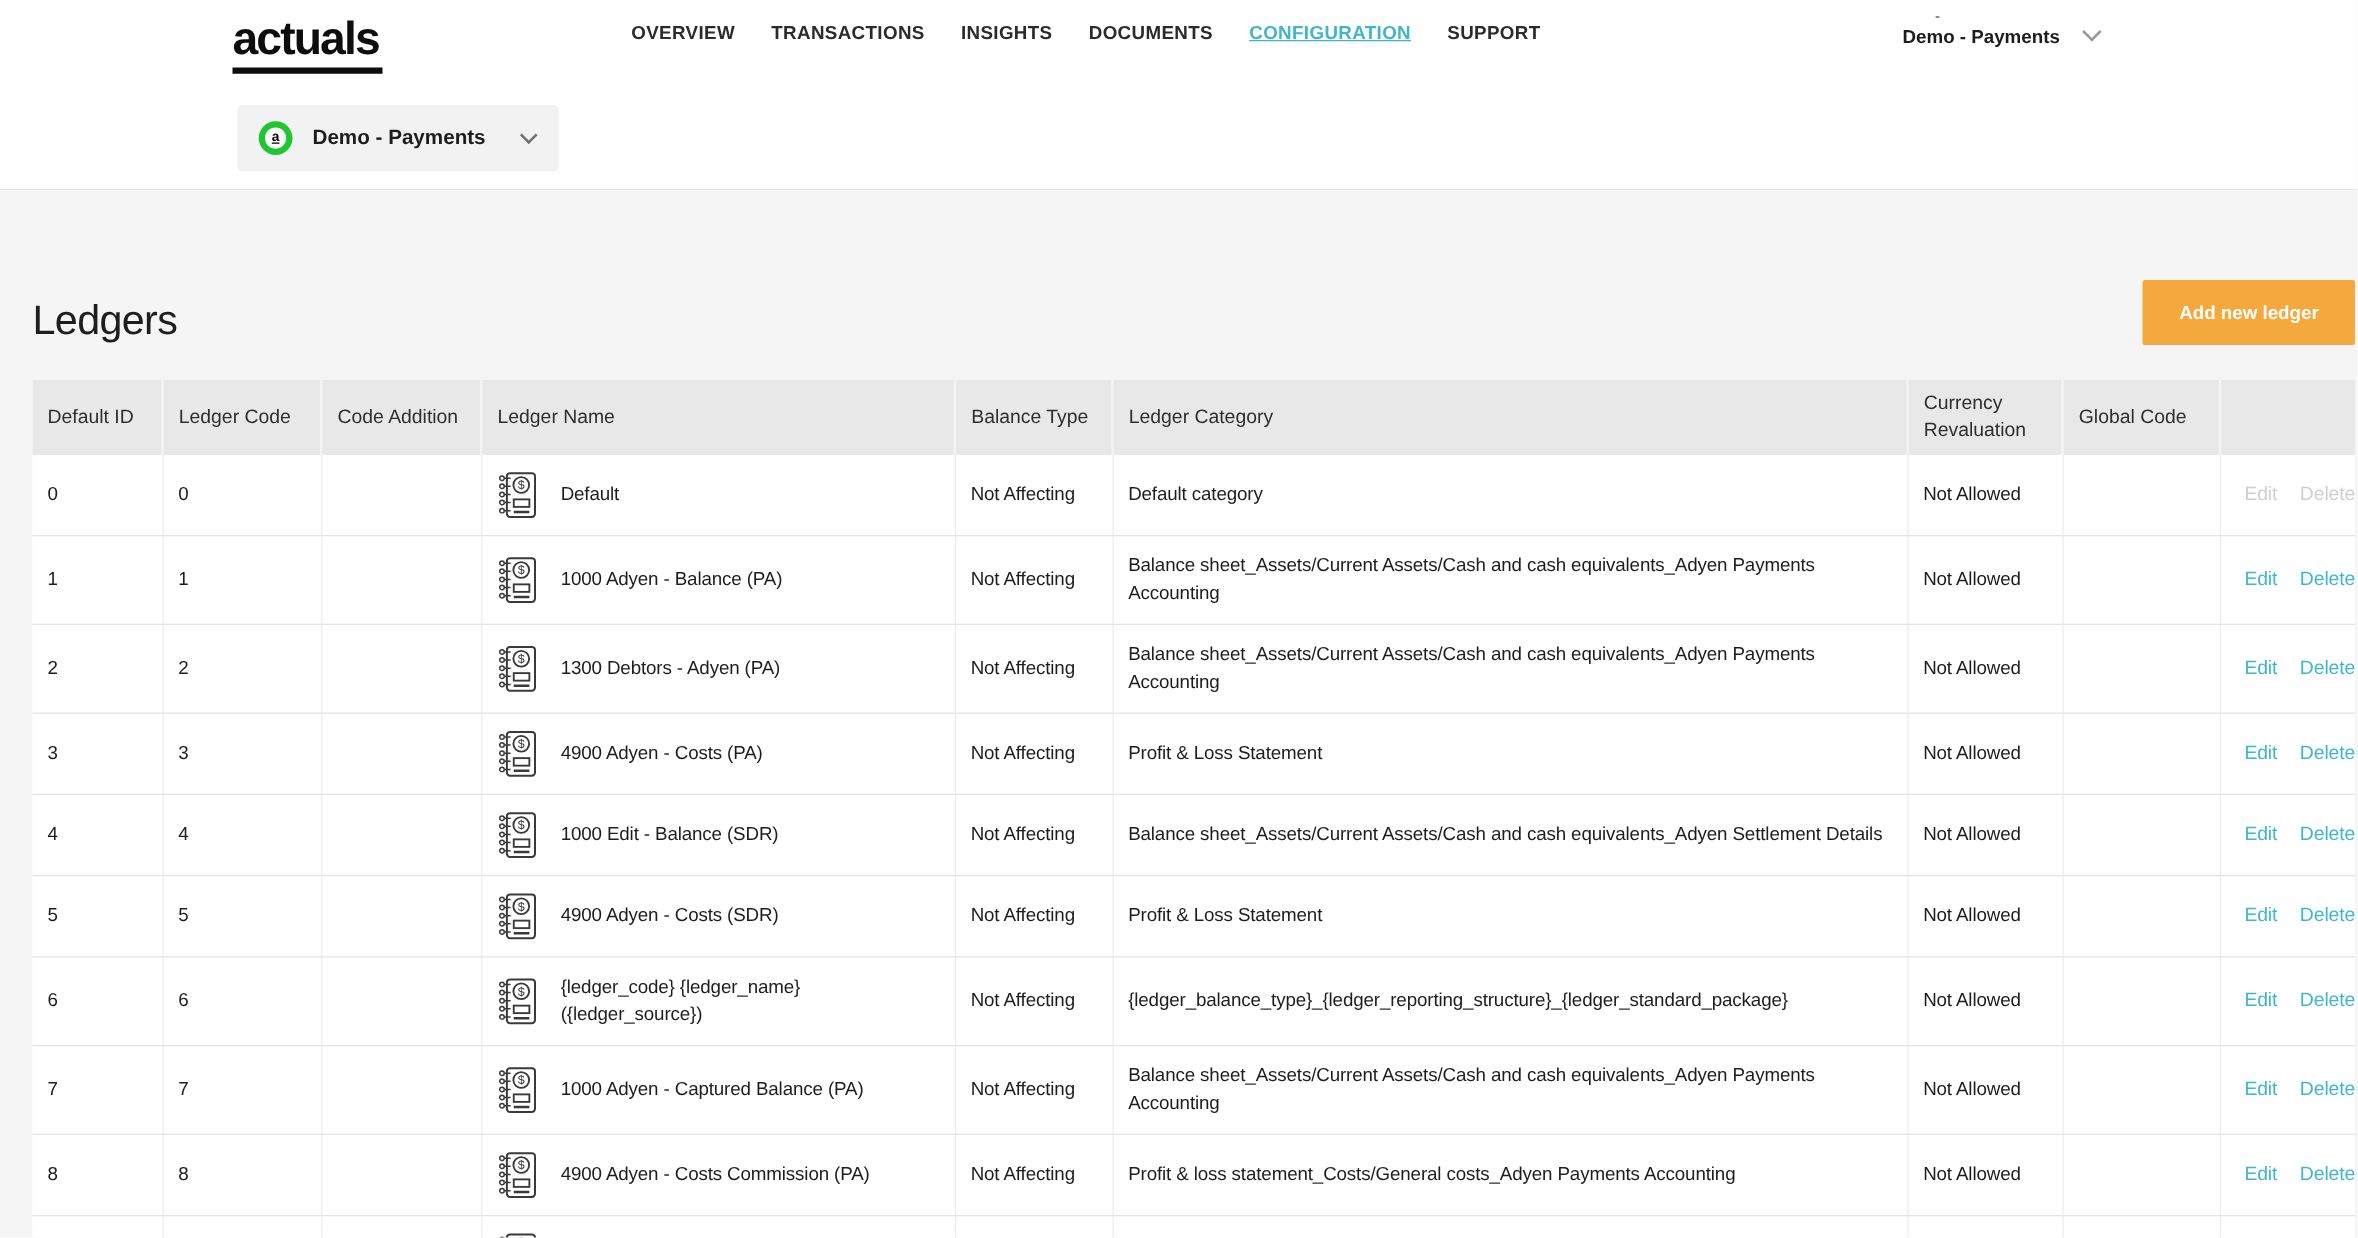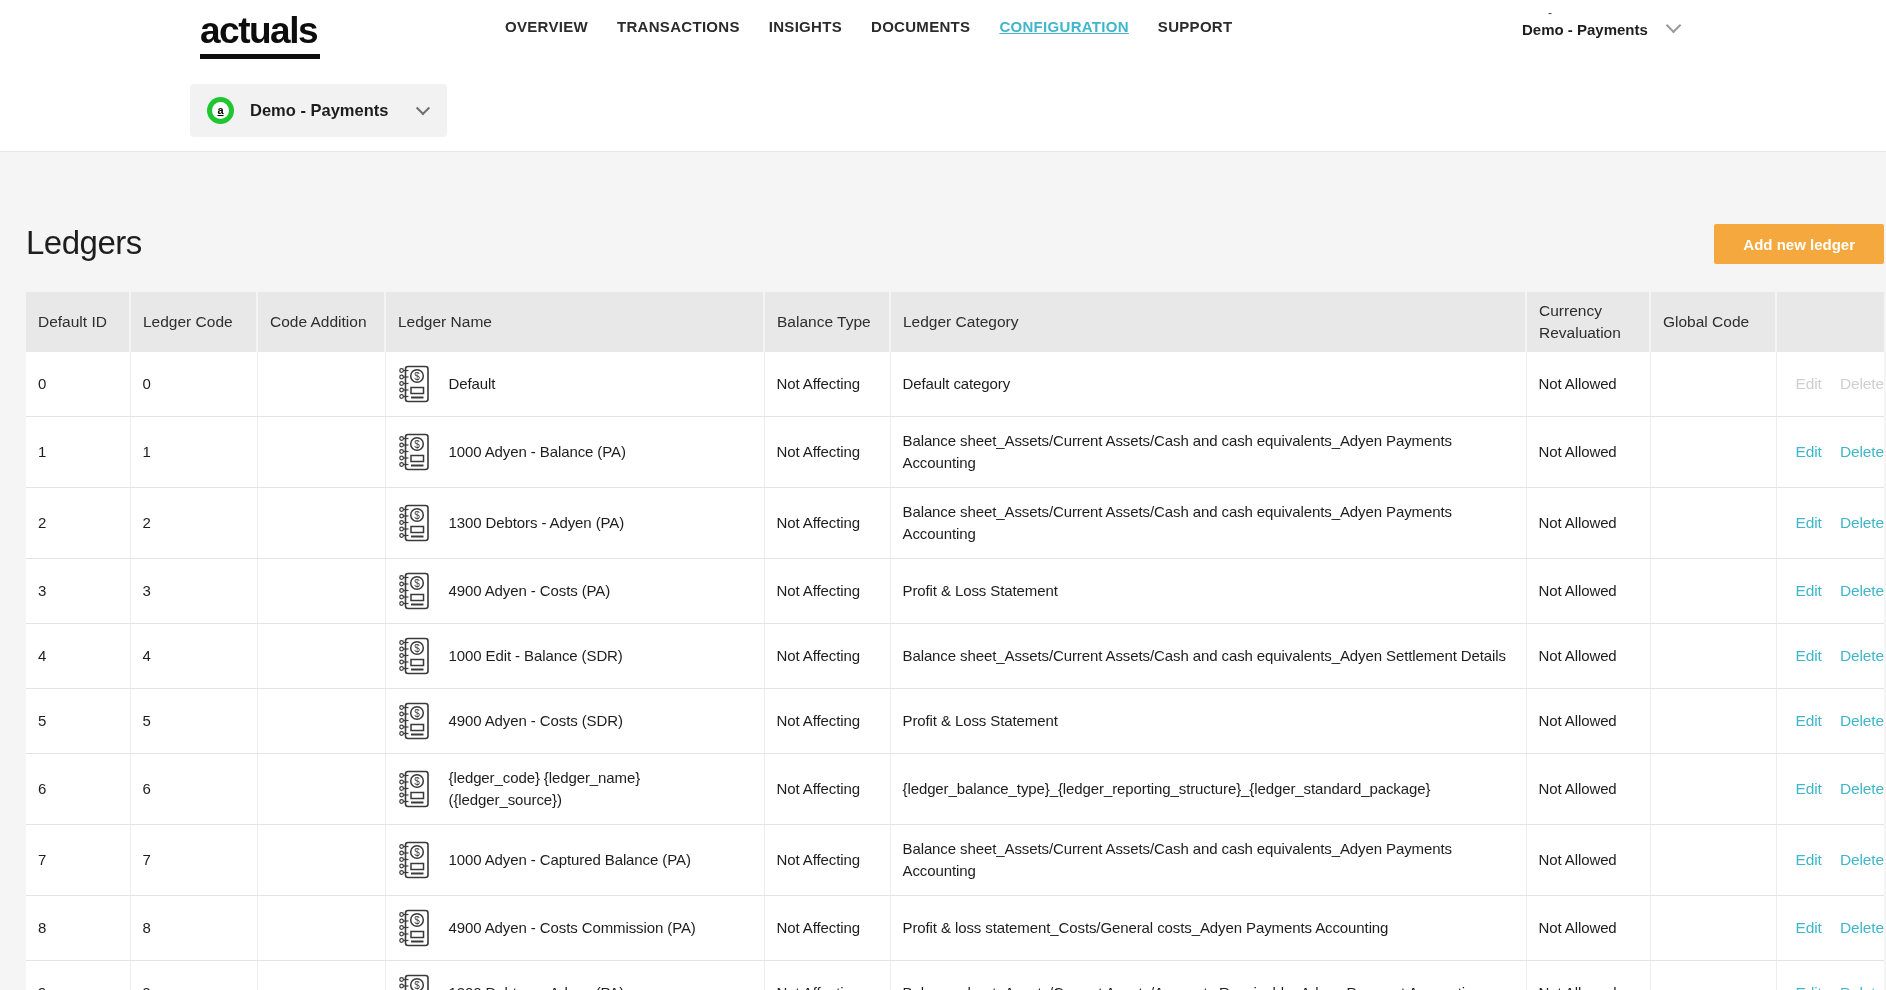--- a/index.html
+++ b/index.html
@@ -13,21 +13,21 @@
 
   
   .top-header {
     position: relative;
     height: 152px;
     background: #ffffff;
     border-bottom: 1px solid #e6e6e6;
   }
   .logo {
     position: absolute;
-    left: 200px;
+    left: 186px;
     top: 10px;
     display: inline-block;
     font-size: 37px;
     font-weight: 800;
     letter-spacing: -1.5px;
     color: #0d0d0d;
     border-bottom: 5px solid #0d0d0d;
     padding: 0 3px 1px 0;
     line-height: 1.15;
     cursor: pointer;
@@ -126,41 +126,41 @@
     margin-right: 19px;
     width: 10px; height: 10px;
     border-color: #6f6f6f;
     transform: rotate(45deg) translate(-2px,-2px);
   }
 
   
   .content { padding: 0 2px 0 26px; }
   .page-head {
     display: flex;
-    align-items: center;
+    align-items: flex-end;
     justify-content: space-between;
     padding-top: 72px;
   }
   .page-title {
     font-size: 33px;
     font-weight: 400;
     letter-spacing: -0.5px;
     color: #1e1e1e;
     line-height: 1.1;
     margin-bottom: 2px;
   }
   .add-button {
     background: var(--orange, #F5A83E);
     color: #ffffff;
     font-family: "Liberation Sans", sans-serif;
     font-size: 15px;
     font-weight: 700;
     border: none;
     border-radius: 2px;
-    height: 40px;
+    height: 52px;
     padding: 0 29px;
     cursor: pointer;
   }
 
   
   .table-wrap { margin-top: 28px; }
   table.ledgers {
     width: 100%;
     border-collapse: collapse;
     table-layout: fixed;

